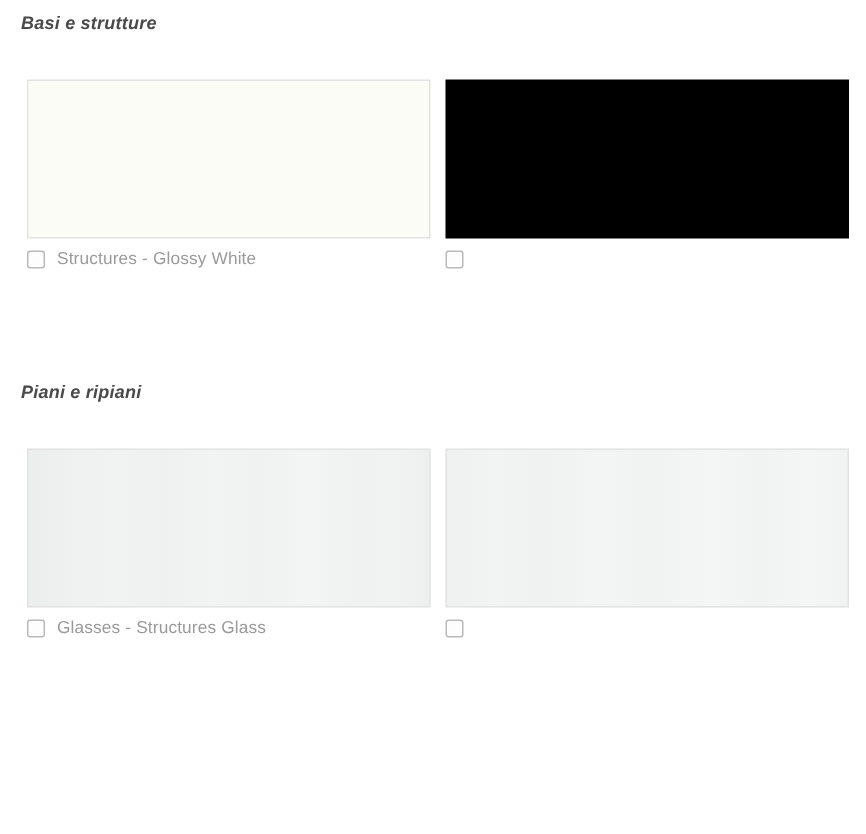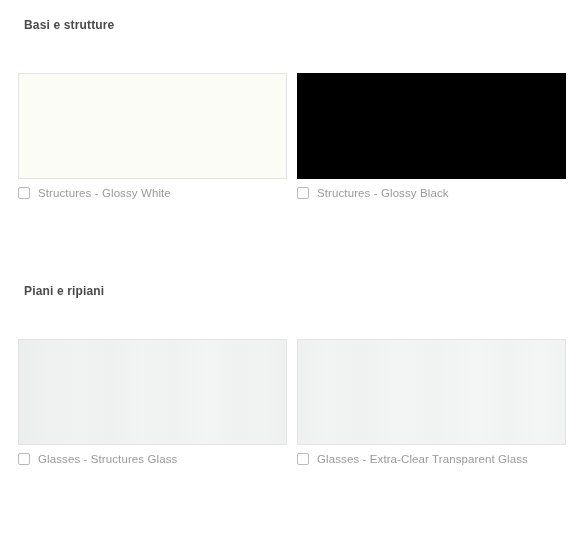--- a/index.html
+++ b/index.html
@@ -26,22 +26,23 @@
   .section {
     padding: 0;
   }
 
   .section-title {
     font-size: 12px;
     font-weight: bold;
     color: #4a4a4a;
     letter-spacing: 0.15px;
     padding-left: 14px;
-    margin: 10px;
+    margin: 0;
     line-height: 14px;
+    font-style: italic;
   }
 
   #section-0 .section-title { padding-top: 8px; }
   #section-1 .section-title { padding-top: 0px; }
 
   .swatch-grid {
     display: flex;
     flex-wrap: wrap;
     margin: 4px;
     padding: 0 0 0 14px;
@@ -160,21 +161,20 @@
         <div class="swatch-label-row">
           <input type="checkbox" class="cb" style="">
           <span class="swatch-name">Structures - Glossy White</span>
         </div>
       </div>
 
       <div class="swatch-cell col-right">
         <div class="swatch-box fill-glossy-black"></div>
         <div class="swatch-label-row">
           <input type="checkbox" class="cb" style="">
-          <span class="swatch-name">Structures - Glossy Black</span>
         </div>
       </div>
 
       <div style="flex-basis:100%;height:17px"></div>
 
 
     </div>
   </div>
 
   <div style="height:48px"></div>
@@ -191,20 +191,19 @@
         <div class="swatch-label-row">
           <input type="checkbox" class="cb" style="">
           <span class="swatch-name">Glasses - Structures Glass</span>
         </div>
       </div>
 
       <div class="swatch-cell col-right">
         <div class="swatch-box bordered fill-extraclear-glass"></div>
         <div class="swatch-label-row">
           <input type="checkbox" class="cb" style="">
-          <span class="swatch-name">Glasses - Extra-Clear Transparent Glass</span>
         </div>
       </div>
 
     </div>
   </div>
 
 </div>
 
 </body></html>

